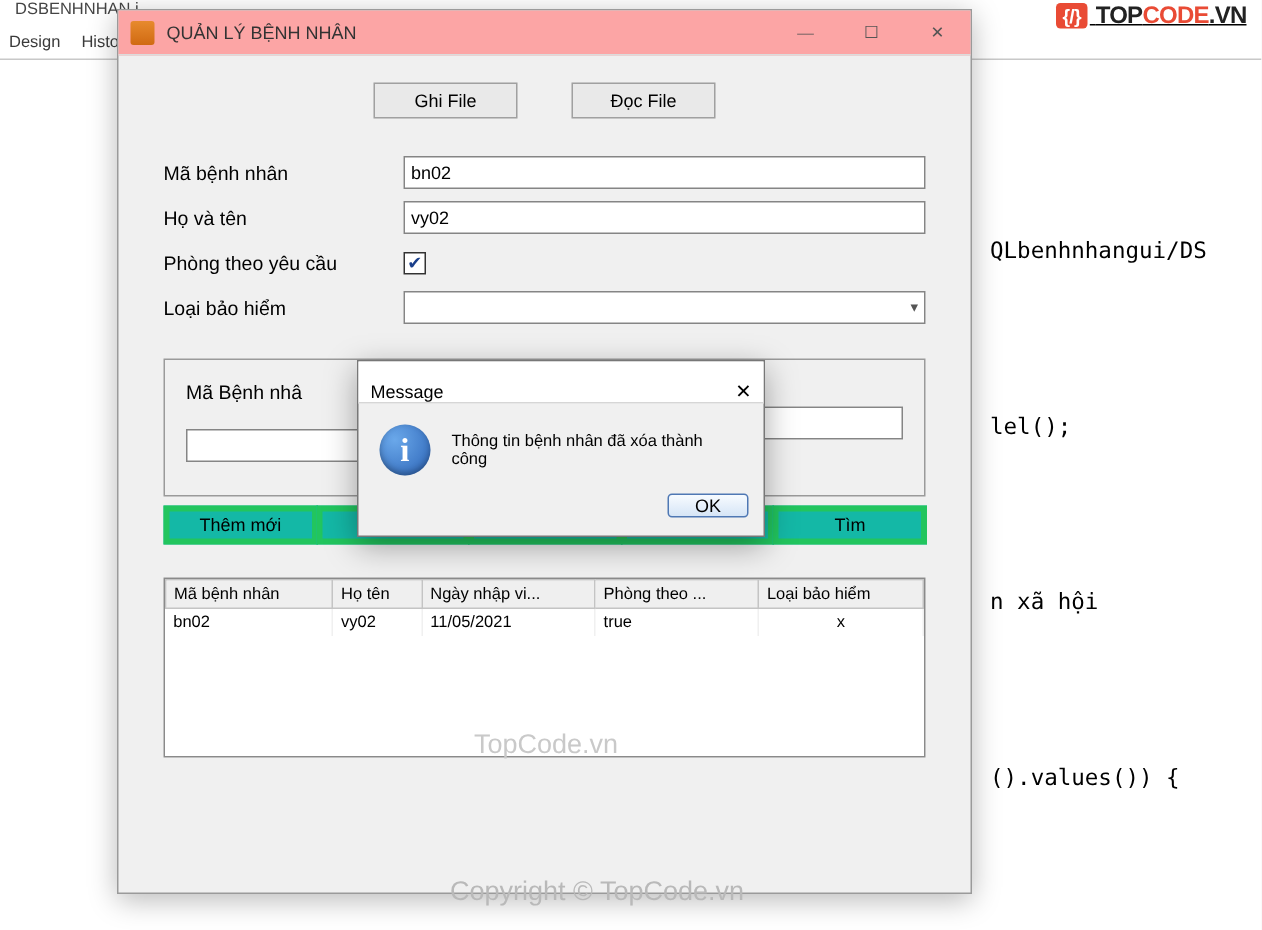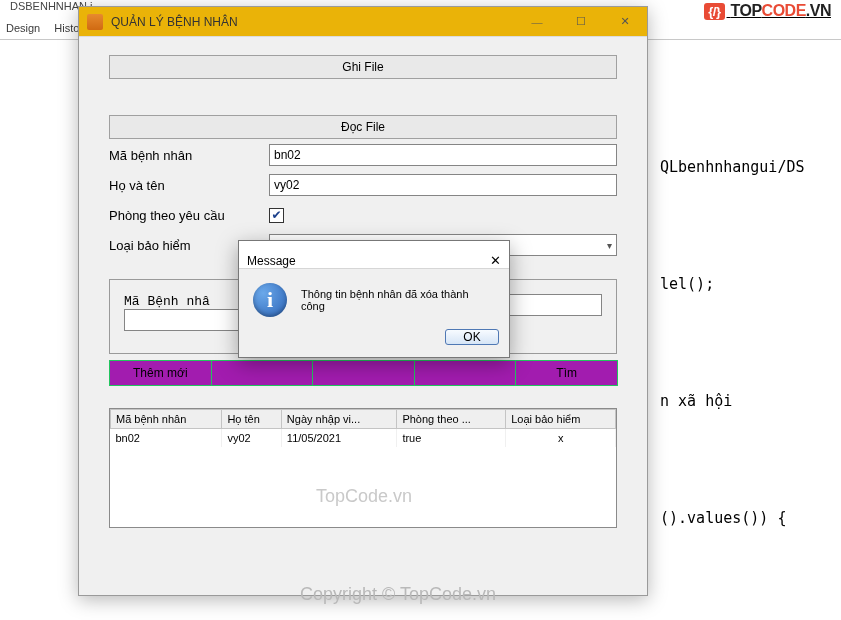--- a/index.html
+++ b/index.html
@@ -56,21 +56,21 @@
 
   
   .win {
     position: absolute; left: 78px; top: 6px;
     width: 570px; height: 590px;
     background: #f0f0f0;
     border: 1px solid #9a9a9a;
     box-shadow: 0 4px 18px rgba(0,0,0,.28);
   }
   .titlebar {
-    height: 30px; background: #eab308;
+    height: 30px; background: #fca5a5;
     display: flex; align-items: center;
     border-bottom: 1px solid #dcdcdc;
     font-size: 12px;
   }
   .titlebar .java-ico {
     width: 16px; height: 16px; margin: 0 8px;
     background: linear-gradient(#e78a2e,#d06a12);
     border-radius: 2px;
   }
   .titlebar .title { flex: 1; color: #333; }
@@ -78,22 +78,21 @@
     width: 44px; height: 30px; display: flex;
     align-items: center; justify-content: center;
     color: #555; font-family: "Segoe UI Symbol";
     font-size: 11px;
   }
 
   .body { padding: 18px 30px 10px 30px; }
 
   .toprow {
     display: flex; justify-content: center; gap: 36px;
-    margin-bottom: 4px;
-    flex-direction: column;
+    margin-bottom: 24px;
   }
   .btn {
     min-width: 96px; height: 24px;
     background: #e9e9e9;
     border: 1px solid #a0a0a0;
     font-size: 12px; color: #000;
     display: inline-flex; align-items: center; justify-content: center;
     cursor: pointer;
   }
 
@@ -119,32 +118,32 @@
     justify-content: flex-end; padding-right: 4px;
   }
   .combo .arrow { font-size: 10px; color: #555; }
 
   .searchbox {
     margin-top: 22px; border: 1px solid #9a9a9a;
     padding: 14px 14px 22px 14px;
     display: flex; gap: 30px;
   }
   .search-col { flex: 1; }
-  .search-col .slbl { font-size: 13px; margin-bottom: 0; display: block; font-family: Liberation Mono, monospace; }
+  .search-col .slbl { font-size: 13px; margin-bottom: 17px; display: block; }
   .search-col input {
     width: 100%; height: 22px; border: 1px solid #858585;
     background: #fff; padding: 0 4px;
   }
 
   .actionrow {
     display: flex; margin-top: 6px;
   }
   .actionrow .abtn {
-    flex: 1; height: 26px; border: 1px solid #22c55e;
-    background: #a21caf; font-size: 12px;
+    flex: 1; height: 26px; border: 4px solid #22c55e;
+    background: #14b8a6; font-size: 12px;
     display: flex; align-items: center; justify-content: center;
     margin-right: -1px; cursor: pointer;
   }
 
   .tablewrap {
     margin-top: 22px; border: 1px solid #8a8a8a;
     background: #fff; height: 120px;
   }
   table { width: 100%; border-collapse: collapse; font-size: 11px; }
   th {

